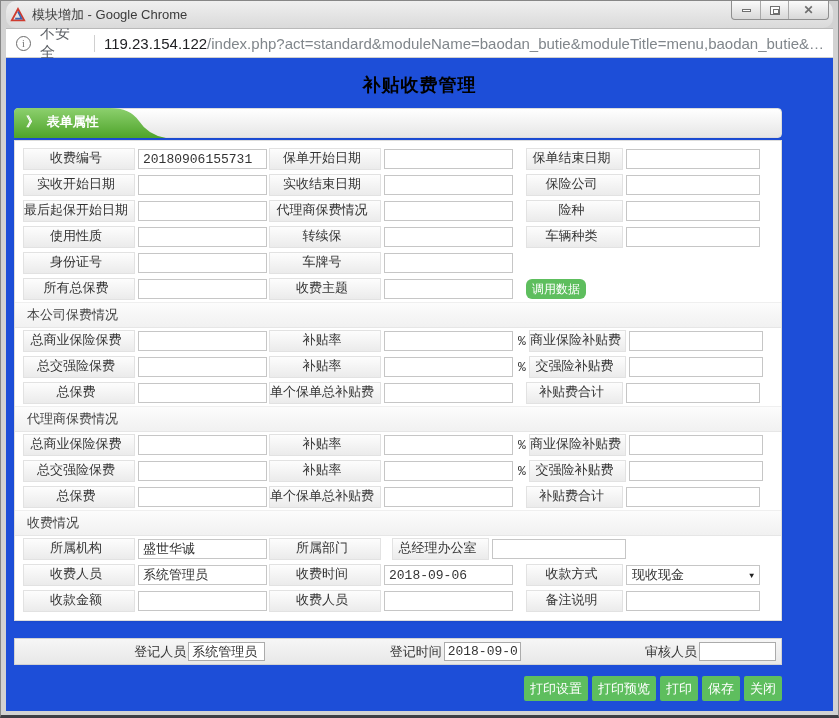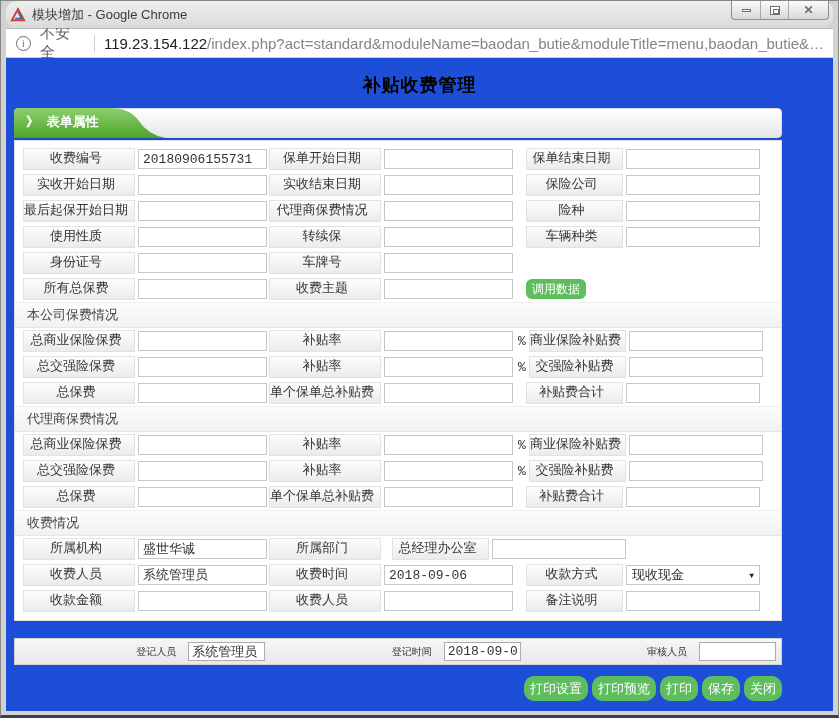--- a/index.html
+++ b/index.html
@@ -128,29 +128,29 @@
   }
   .fsel .caret{font-size:8px;color:#222;}
   
   .footer-strip{
     margin-top:17px;height:27px;
     border:1px solid #d2d2d2;
     background:linear-gradient(#f6f6f6,#e8e8e8);
     display:flex;align-items:center;
   }
   .fgroup{flex:1;display:flex;align-items:center;height:100%;}
-  .fglabel{flex:1;text-align:right;padding-right:12px;font-size:10px;color:#333;white-space:nowrap;}
+  .fglabel{flex:1;text-align:right;padding-right:2px;font-size:13px;color:#333;white-space:nowrap;}
   .fginput{
     width:77px;height:19px;border:1px solid #ababab;background:#fff;
     font-size:13px;color:#333;padding:0 3px;outline:none;font-family:inherit;
     margin-right:5px;flex:0 0 auto;
   }
   .btn-row{margin-top:11px;display:flex;justify-content:flex-end;gap:4px;}
   .green-btn{
-    background:var(--accent);color:#fff;border:none;border-radius:10px;
+    background:var(--accent);color:#fff;border:none;border-radius:2px;
     height:25px;padding:1px 6px;font-size:13px;font-family:inherit;cursor:pointer;
     white-space:nowrap;
   }
 </style>
 </head>
 <body>
 
 <div class="window">
 
   <div class="titlebar">

